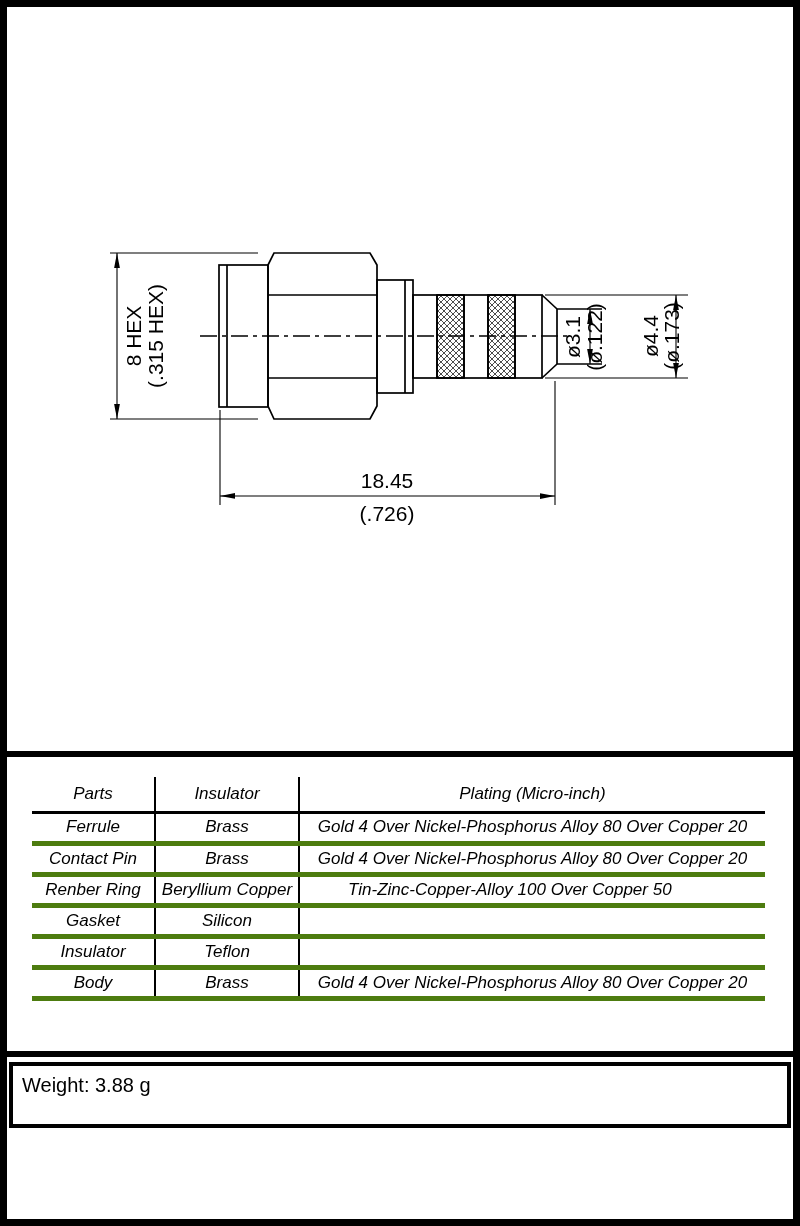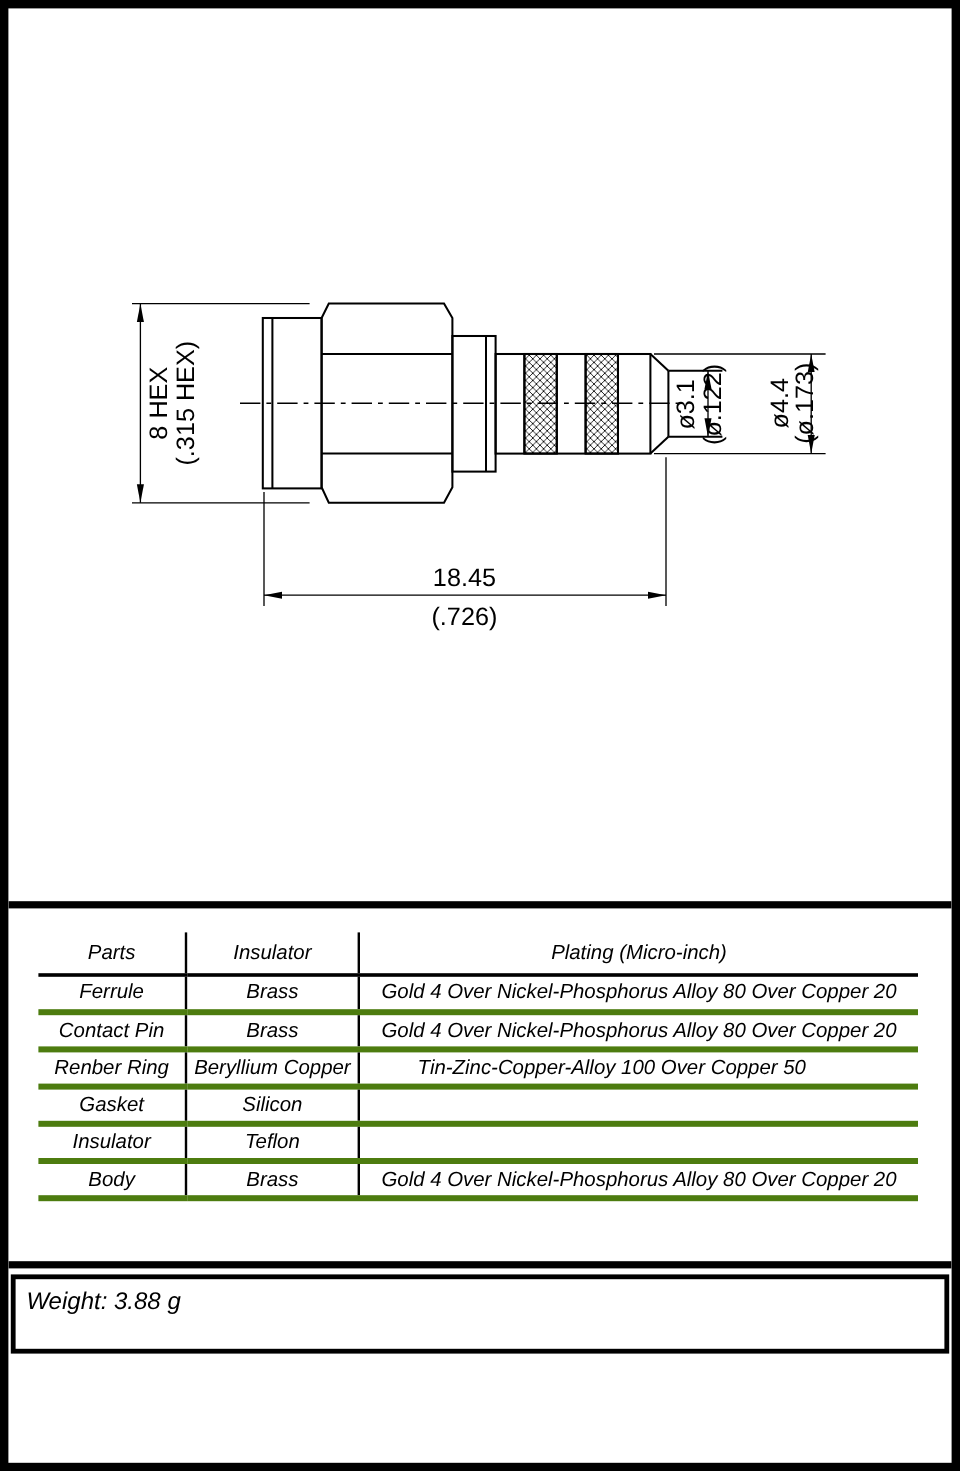--- a/index.html
+++ b/index.html
@@ -80,21 +80,21 @@
     height:31px;
     overflow:hidden; white-space:nowrap;
   }
   .ptable thead th { height:35px; border-bottom:3px solid #000; }
   .ptable td { border-bottom:5px solid #4d7c0f; }
   .ptable th:nth-child(1), .ptable td:nth-child(1),
   .ptable th:nth-child(2), .ptable td:nth-child(2) { border-right:2px solid #000; }
   .ptable td.left-pad { text-align:left; padding-left:48px; }
 
   
-  .section-footer { position:relative; height:83px;font-style:italic; }
+  .section-footer { position:relative; height:83px; }
   .footer-box {
     position:absolute; left:2px; right:2px; top:5px;
     height:66px;
     border:4px solid #000;
     padding:5px 0 0 9px;
   }
   .footer-box div { font-size:20px; line-height:29px; }
 </style>
 </head>
 <body>

